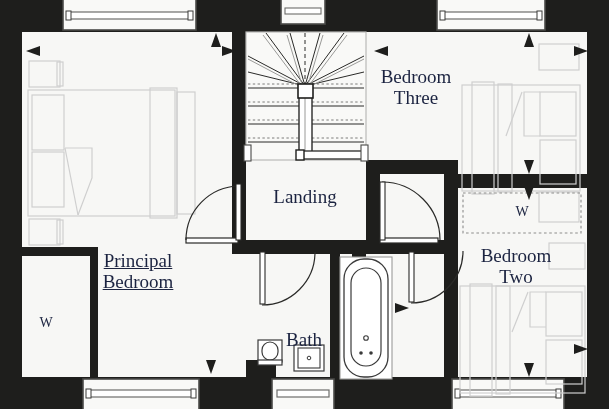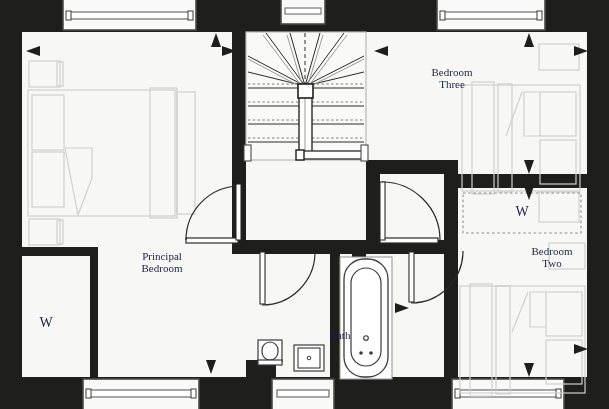--- a/index.html
+++ b/index.html
@@ -3,21 +3,21 @@
 <meta charset="utf-8">
 <style>
   html,body{margin:0;padding:0;background:#ffffff;}
   body{width:609px;height:409px;overflow:hidden;
        font-family:"Liberation Serif","DejaVu Serif",serif;}
   #plan{position:relative;width:609px;height:409px;background:#ffffff;}
   #plan svg{position:absolute;left:0;top:0;}
   .room-label{position:absolute;color:#1b2340;text-align:center;
               font-family:"Liberation Serif","DejaVu Serif",serif;
               line-height:1.12;white-space:pre-line;pointer-events:none;}
-  .rl-big{font-size:11px;padding-left:36px;}
+  .rl-big{font-size:19px;}
   .rl-w{font-size:14px;}
 </style>
 </head>
 <body>
 
 <div id="plan">
 
   <svg width="609" height="409" viewBox="0 0 609 409">
 
     <g>
@@ -286,23 +286,24 @@
       <polygon points="524,47 529,33 534,47"></polygon>
       <polygon points="574,46 588,51 574,56"></polygon>
       <polygon points="524,160 529,174 534,160"></polygon>
       <polygon points="524,186 529,200 534,186"></polygon>
       <polygon points="574,344 588,349 574,354"></polygon>
       <polygon points="524,363 529,377 534,363"></polygon>
       <polygon points="395,303 409,308 395,313"></polygon>
     </g>
   </svg>
 
-  <div class="room-label rl-big" style="left:76px;  top:250px; width:100px;">Principal
+  <div class="room-label rl-big" style="left:88px;  top:250px; width:100px;text-decoration:underline;">Principal
 Bedroom</div>
 
+  <div class="room-label rl-big" style="left:265px; top:186px; width:80px;">Landing</div>
 
   <div class="room-label rl-big" style="left:368px; top:66px;  width:96px;">Bedroom
 Three</div>
 
   <div class="room-label rl-big" style="left:468px; top:245px; width:96px;">Bedroom
 Two</div>
 
   <div class="room-label rl-big" style="left:278px; top:329px; width:52px;">Bath</div>
 
   <div class="room-label rl-w" style="left:32px; top:315px; width:28px;">W</div>

